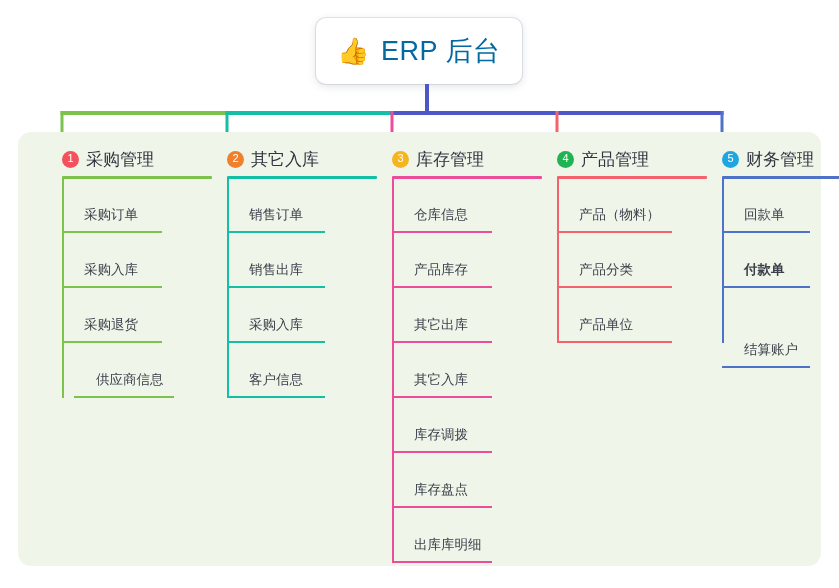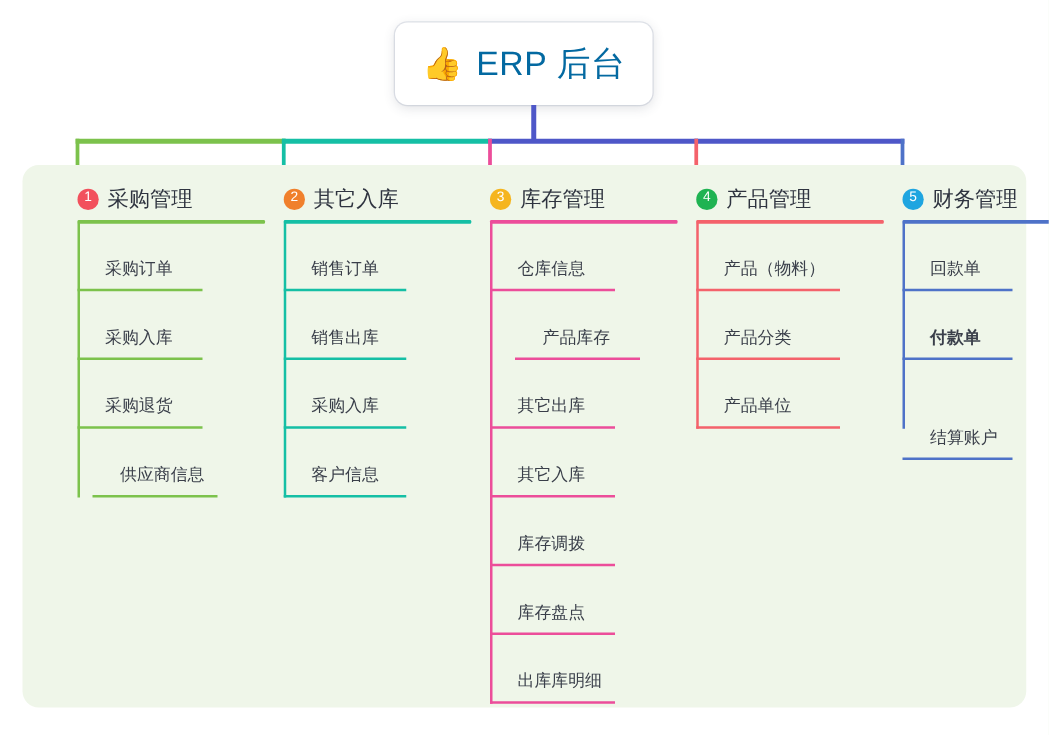--- a/index.html
+++ b/index.html
@@ -192,21 +192,21 @@
           <span class="badge" style="background: rgb(245, 181, 31);">3</span>
           <span class="branch-title">库存管理</span>
         </div>
         <div class="branch-rule" style="top: 32px; width: 150px; background: rgb(236, 77, 154);"></div>
         <div class="leaves" style="top: 34px;">
           <div class="spine" style="height: 385px; background: rgb(236, 77, 154);"></div>
           <div class="leaf" style="top: 0px; width: 100px;">
             <span class="leaf-label">仓库信息</span>
             <div class="leaf-rule" style="width: 100px; background: rgb(236, 77, 154);"></div>
           </div>
-          <div class="leaf" style="top: 55px; width: 100px; margin-left: 20px;">
+          <div class="leaf" style="top: 55px; width: 100px;">
             <span class="leaf-label">产品库存</span>
             <div class="leaf-rule" style="width: 100px; background: rgb(236, 77, 154);"></div>
           </div>
           <div class="leaf" style="top: 110px; width: 100px;">
             <span class="leaf-label">其它出库</span>
             <div class="leaf-rule" style="width: 100px; background: rgb(236, 77, 154);"></div>
           </div>
           <div class="leaf" style="top: 165px; width: 100px;">
             <span class="leaf-label">其它入库</span>
             <div class="leaf-rule" style="width: 100px; background: rgb(236, 77, 154);"></div>

